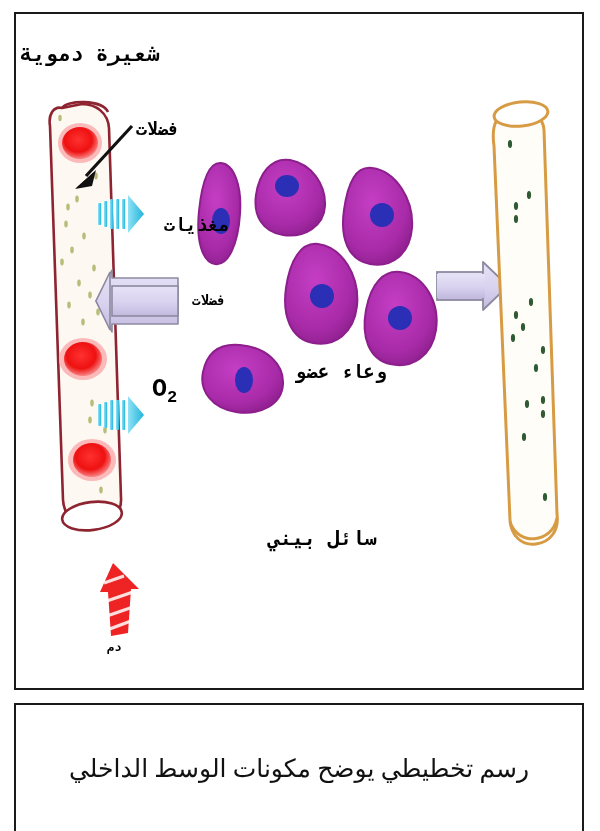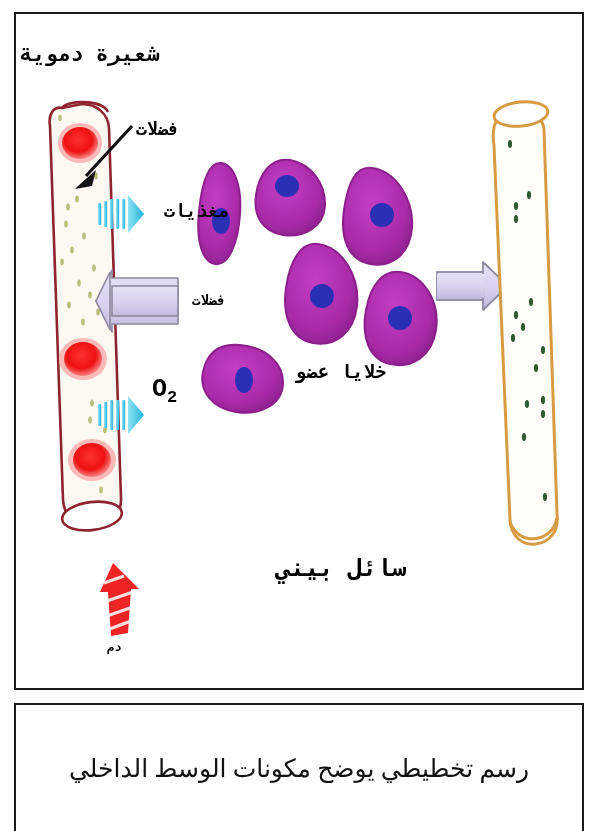--- a/index.html
+++ b/index.html
@@ -27,26 +27,26 @@
   }
 
   
   .lbl{
     position:absolute;direction:rtl;white-space:nowrap;color:#000000;
     font-family:Liberation Mono, monospace;font-weight:bold;
   }
 
   .lbl-capillary{left:20px;top:42px;font-size:21px;}
   .lbl-plasma{left:136px;top:118px;font-size:18px;}
-  .lbl-nutrients{left:164px;top:200px;font-size:18px;}
+  .lbl-nutrients{left:164px;top:214px;font-size:18px;}
   .lbl-waste{left:192px;top:292px;font-size:14px;}
   .lbl-o2{left:152px;top:375px;font-size:25px;font-weight:bold;letter-spacing:0px;}
   .lbl-o2 sub{font-size:17px;}
   .lbl-organcells{left:295px;top:360px;font-size:19px;}
-  .lbl-interstitial{left:276px;top:526px;font-size:24px;margin-top:28px;}
+  .lbl-interstitial{left:268px;top:526px;font-size:20px;}
   .lbl-blood{left:107px;top:640px;font-size:12px;}
   .lbl-lymph{left:468px;top:44px;font-size:20px;}
 
   
   .art{position:absolute;left:0;top:0;width:600px;height:831px;pointer-events:none;}
 </style>
 </head>
 <body>
 
 <div class="page">
@@ -236,21 +236,21 @@
   <div class="lbl lbl-capillary">شعيرة دموية</div>
 
   <div class="lbl lbl-plasma">فضلات</div>
 
   <div class="lbl lbl-nutrients">مغذيات</div>
 
   <div class="lbl lbl-waste">فضلات</div>
 
   <div class="lbl lbl-o2" dir="ltr"><span>O</span><sub>2</sub></div>
 
-  <div class="lbl lbl-organcells">خلايا عضو</div>
+  <div class="lbl lbl-organcells">وعاء عضو</div>
 
   <div class="lbl lbl-interstitial">سائل بيني</div>
 
   <div class="lbl lbl-blood">دم</div>
 
 
   <div class="caption-frame">
     <div class="caption-text">رسم تخطيطي يوضح مكونات الوسط الداخلي</div>
   </div>
 

